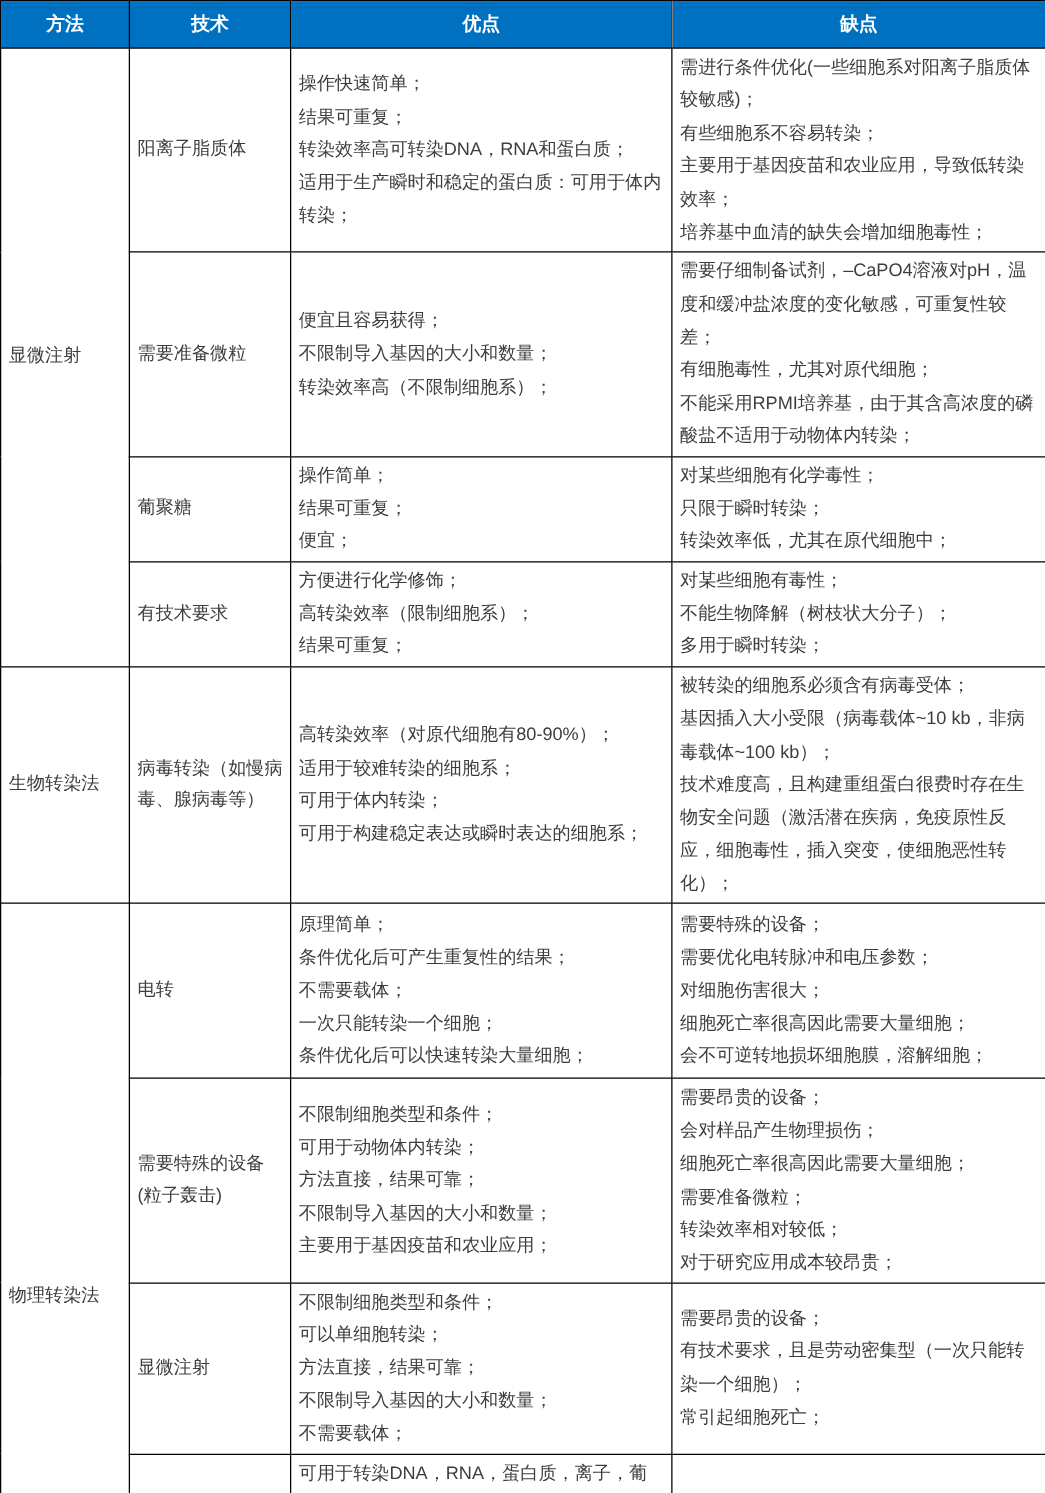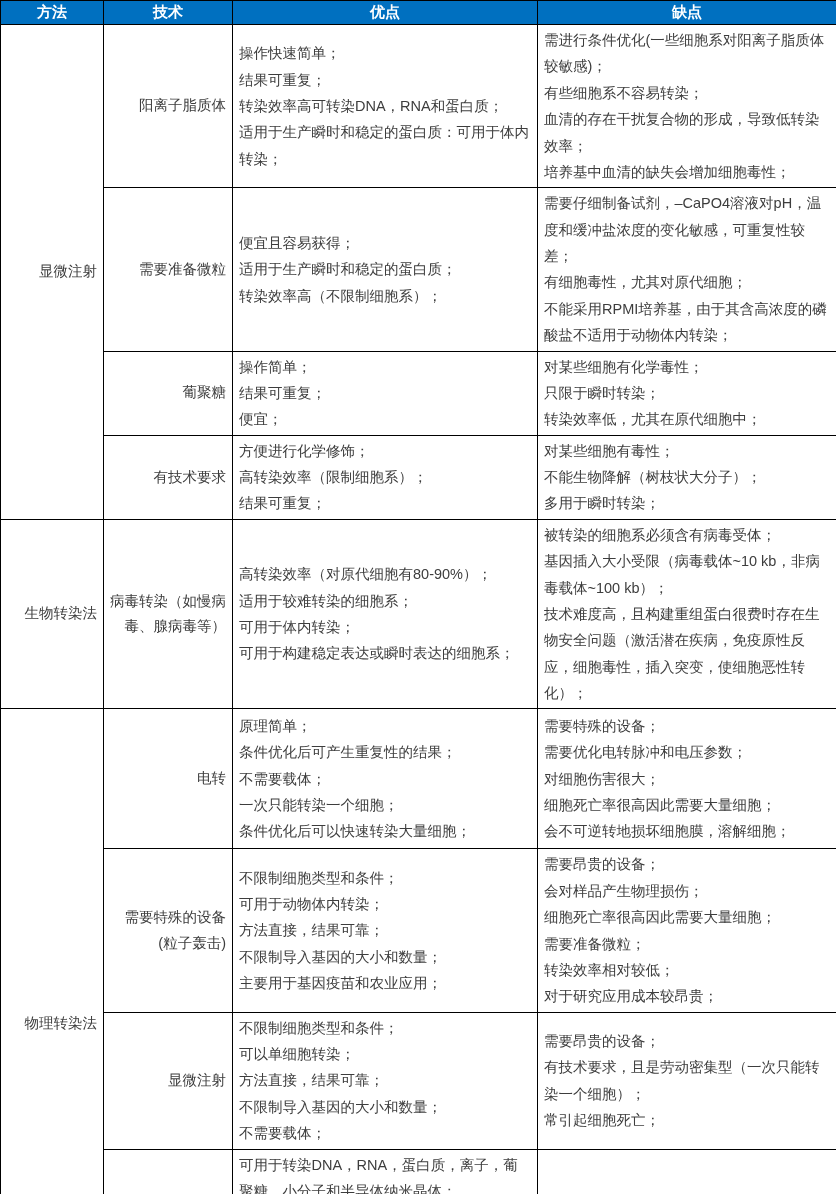--- a/index.html
+++ b/index.html
@@ -31,25 +31,25 @@
     vertical-align: middle;
     padding: 2px 6px;
     overflow: hidden;
   }
   table.transfection th {
     background: #0070C0;
     color: #ffffff;
     font-weight: bold;
     font-size: 15px;
     text-align: center;
-    height: 24px;
+    height: 38px;
     padding: 0;
   }
   td.method-cell, td.technique-cell {
-    text-align: right;
+    text-align: left;
     white-space: pre-line;
     line-height: 1.75;
   }
   td.pros-cell, td.cons-cell {
     text-align: left;
     white-space: pre-line;
     line-height: 1.82;
   }
   tr.r1 { height: 152px; }
   tr.r2 { height: 135px; }
@@ -84,27 +84,27 @@
 
       <tr class="r1">
         <td class="method-cell" rowspan="4">显微注射</td>
         <td class="technique-cell">阳离子脂质体</td>
         <td class="pros-cell">操作快速简单；
 结果可重复；
 转染效率高可转染DNA，RNA和蛋白质；
 适用于生产瞬时和稳定的蛋白质：可用于体内转染；</td>
         <td class="cons-cell">需进行条件优化(一些细胞系对阳离子脂质体较敏感)；
 有些细胞系不容易转染；
-血清的存在干扰复合物的形成，导致低转染效率；
+主要用于基因疫苗和农业应用，导致低转染效率；
 培养基中血清的缺失会增加细胞毒性；</td>
       </tr>
       <tr class="r2">
         <td class="technique-cell">需要准备微粒</td>
         <td class="pros-cell">便宜且容易获得；
-适用于生产瞬时和稳定的蛋白质；
+不限制导入基因的大小和数量；
 转染效率高（不限制细胞系）；</td>
         <td class="cons-cell">需要仔细制备试剂，–CaPO4溶液对pH，温度和缓冲盐浓度的变化敏感，可重复性较差；
 有细胞毒性，尤其对原代细胞；
 不能采用RPMI培养基，由于其含高浓度的磷酸盐不适用于动物体内转染；</td>
       </tr>
       <tr class="r3">
         <td class="technique-cell">葡聚糖</td>
         <td class="pros-cell">操作简单；
 结果可重复；
 便宜；</td>

